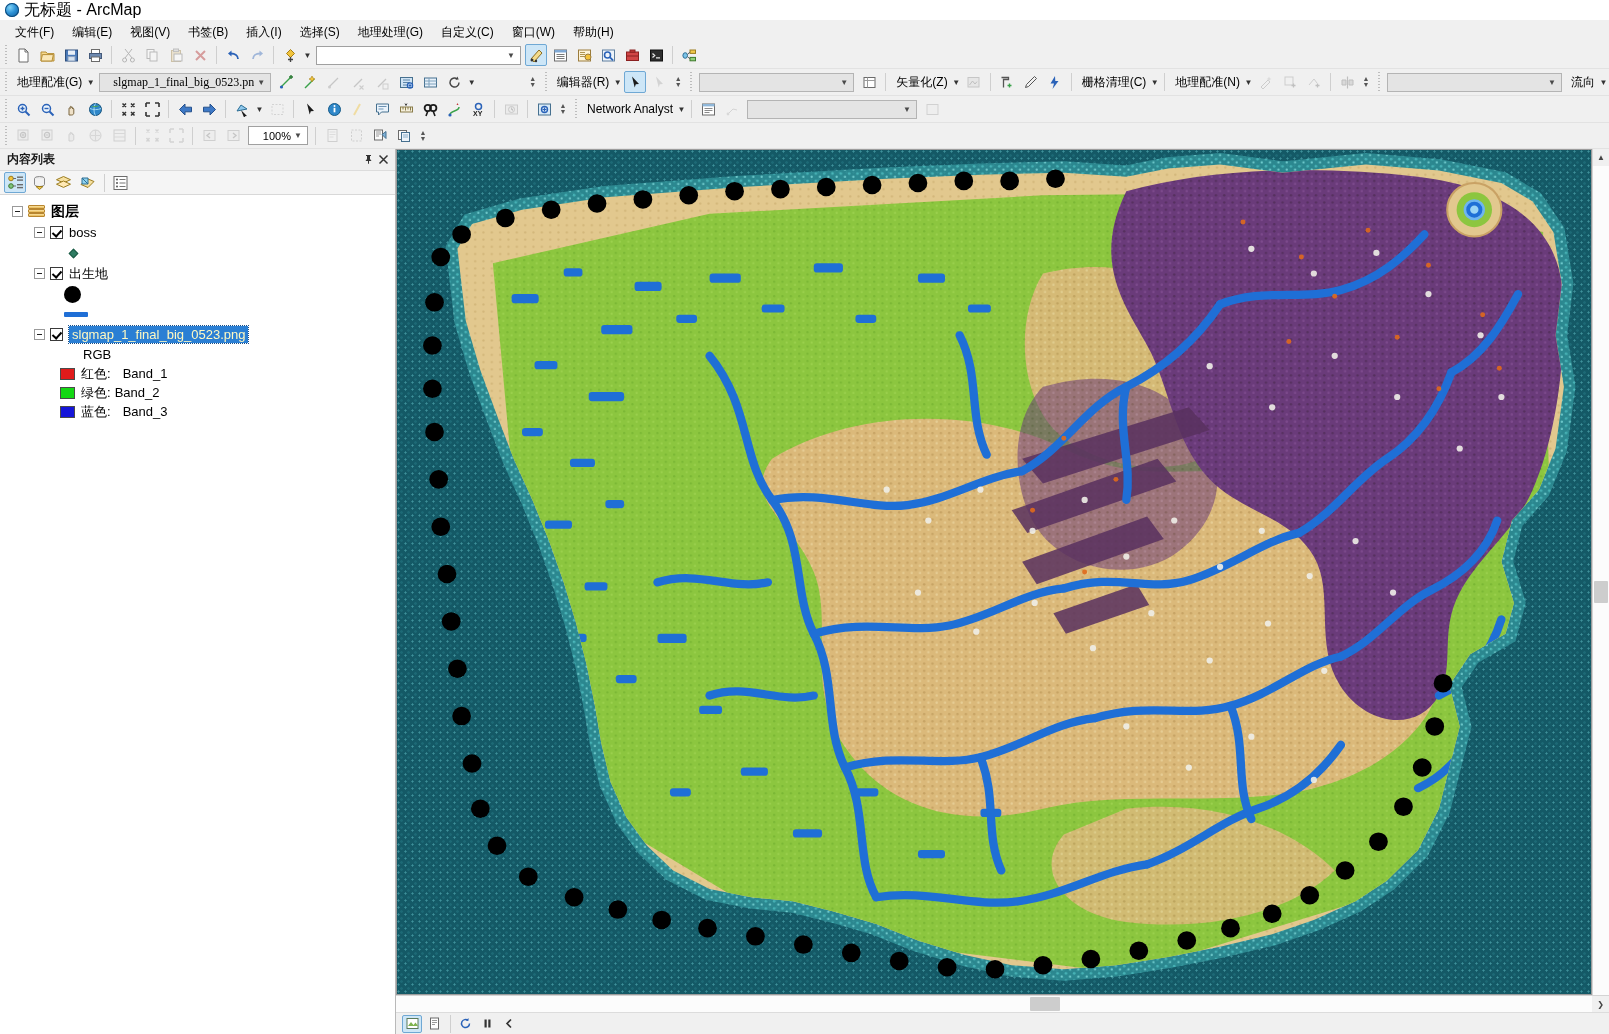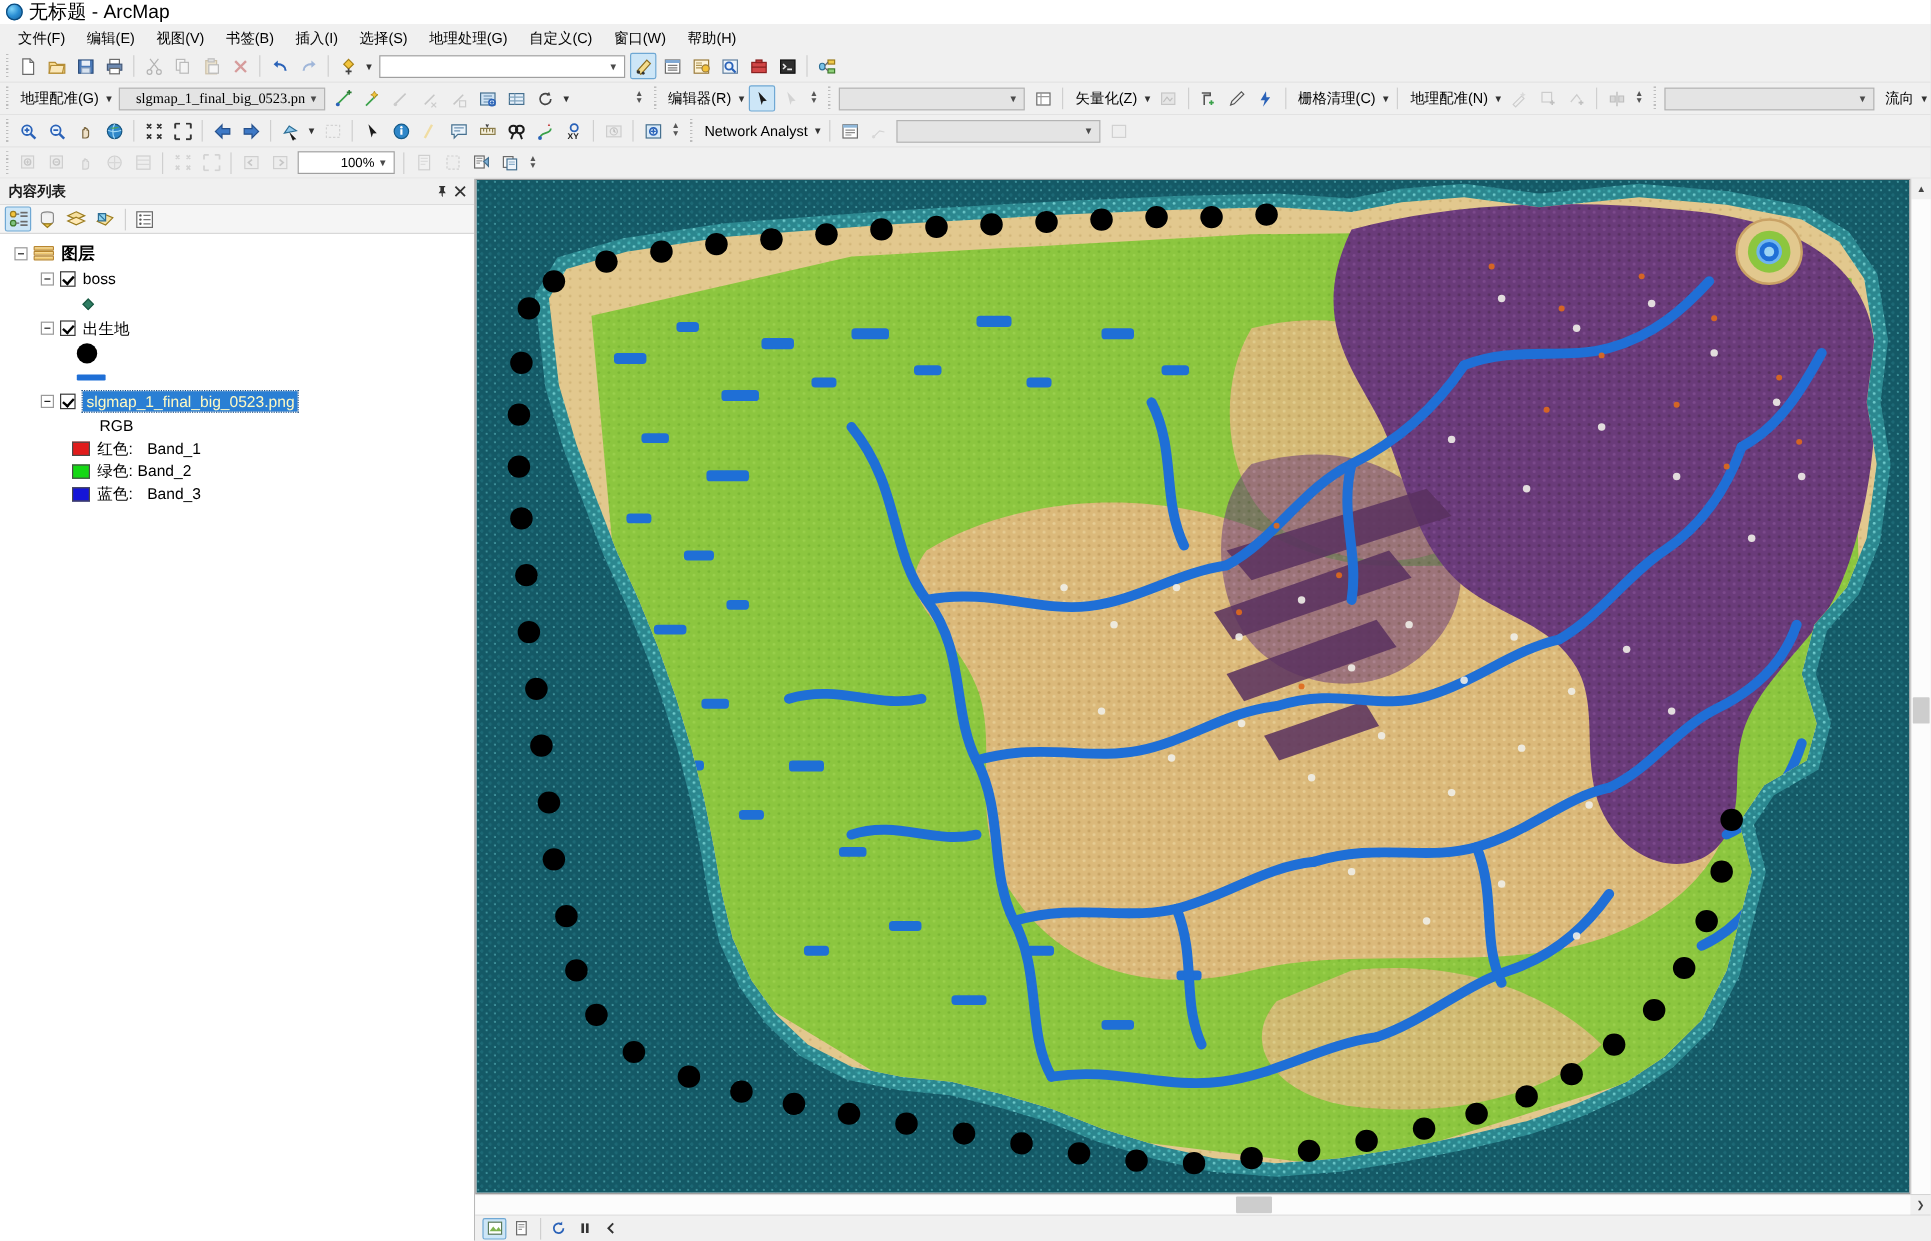--- a/index.html
+++ b/index.html
@@ -809,21 +809,21 @@
           <path d="M8 5L5 7.5 8 10" stroke="#8a8a8a" stroke-width="1.4" fill="none"></path>
         </svg>
     </div>
     <div class="tbtn dis">
       <svg width="15" height="15" viewBox="0 0 15 15">
           <rect x="2" y="2.5" width="11" height="10" fill="#eaeaea" stroke="#a0a0a0"></rect>
           <path d="M7 5l3 2.5L7 10" stroke="#8a8a8a" stroke-width="1.4" fill="none"></path>
         </svg>
     </div>
 
-    <div class="tcombo" style="width:81px">
+    <div class="tcombo" style="width:60px">
       <span class="cval" style="font-family:'Liberation Sans',sans-serif;font-size:11px">100%</span>
       <span class="carr">▼</span>
     </div>
 
     <div class="sep"></div>
 
     <div class="tbtn dis">
       <svg width="15" height="15" viewBox="0 0 15 15">
           <rect x="3" y="1.5" width="9" height="12" fill="#f4f4f4" stroke="#a0a0a0"></rect>
           <path d="M4.5 4h6M4.5 6.5h6M4.5 9h4" stroke="#c2c2c2"></path>

